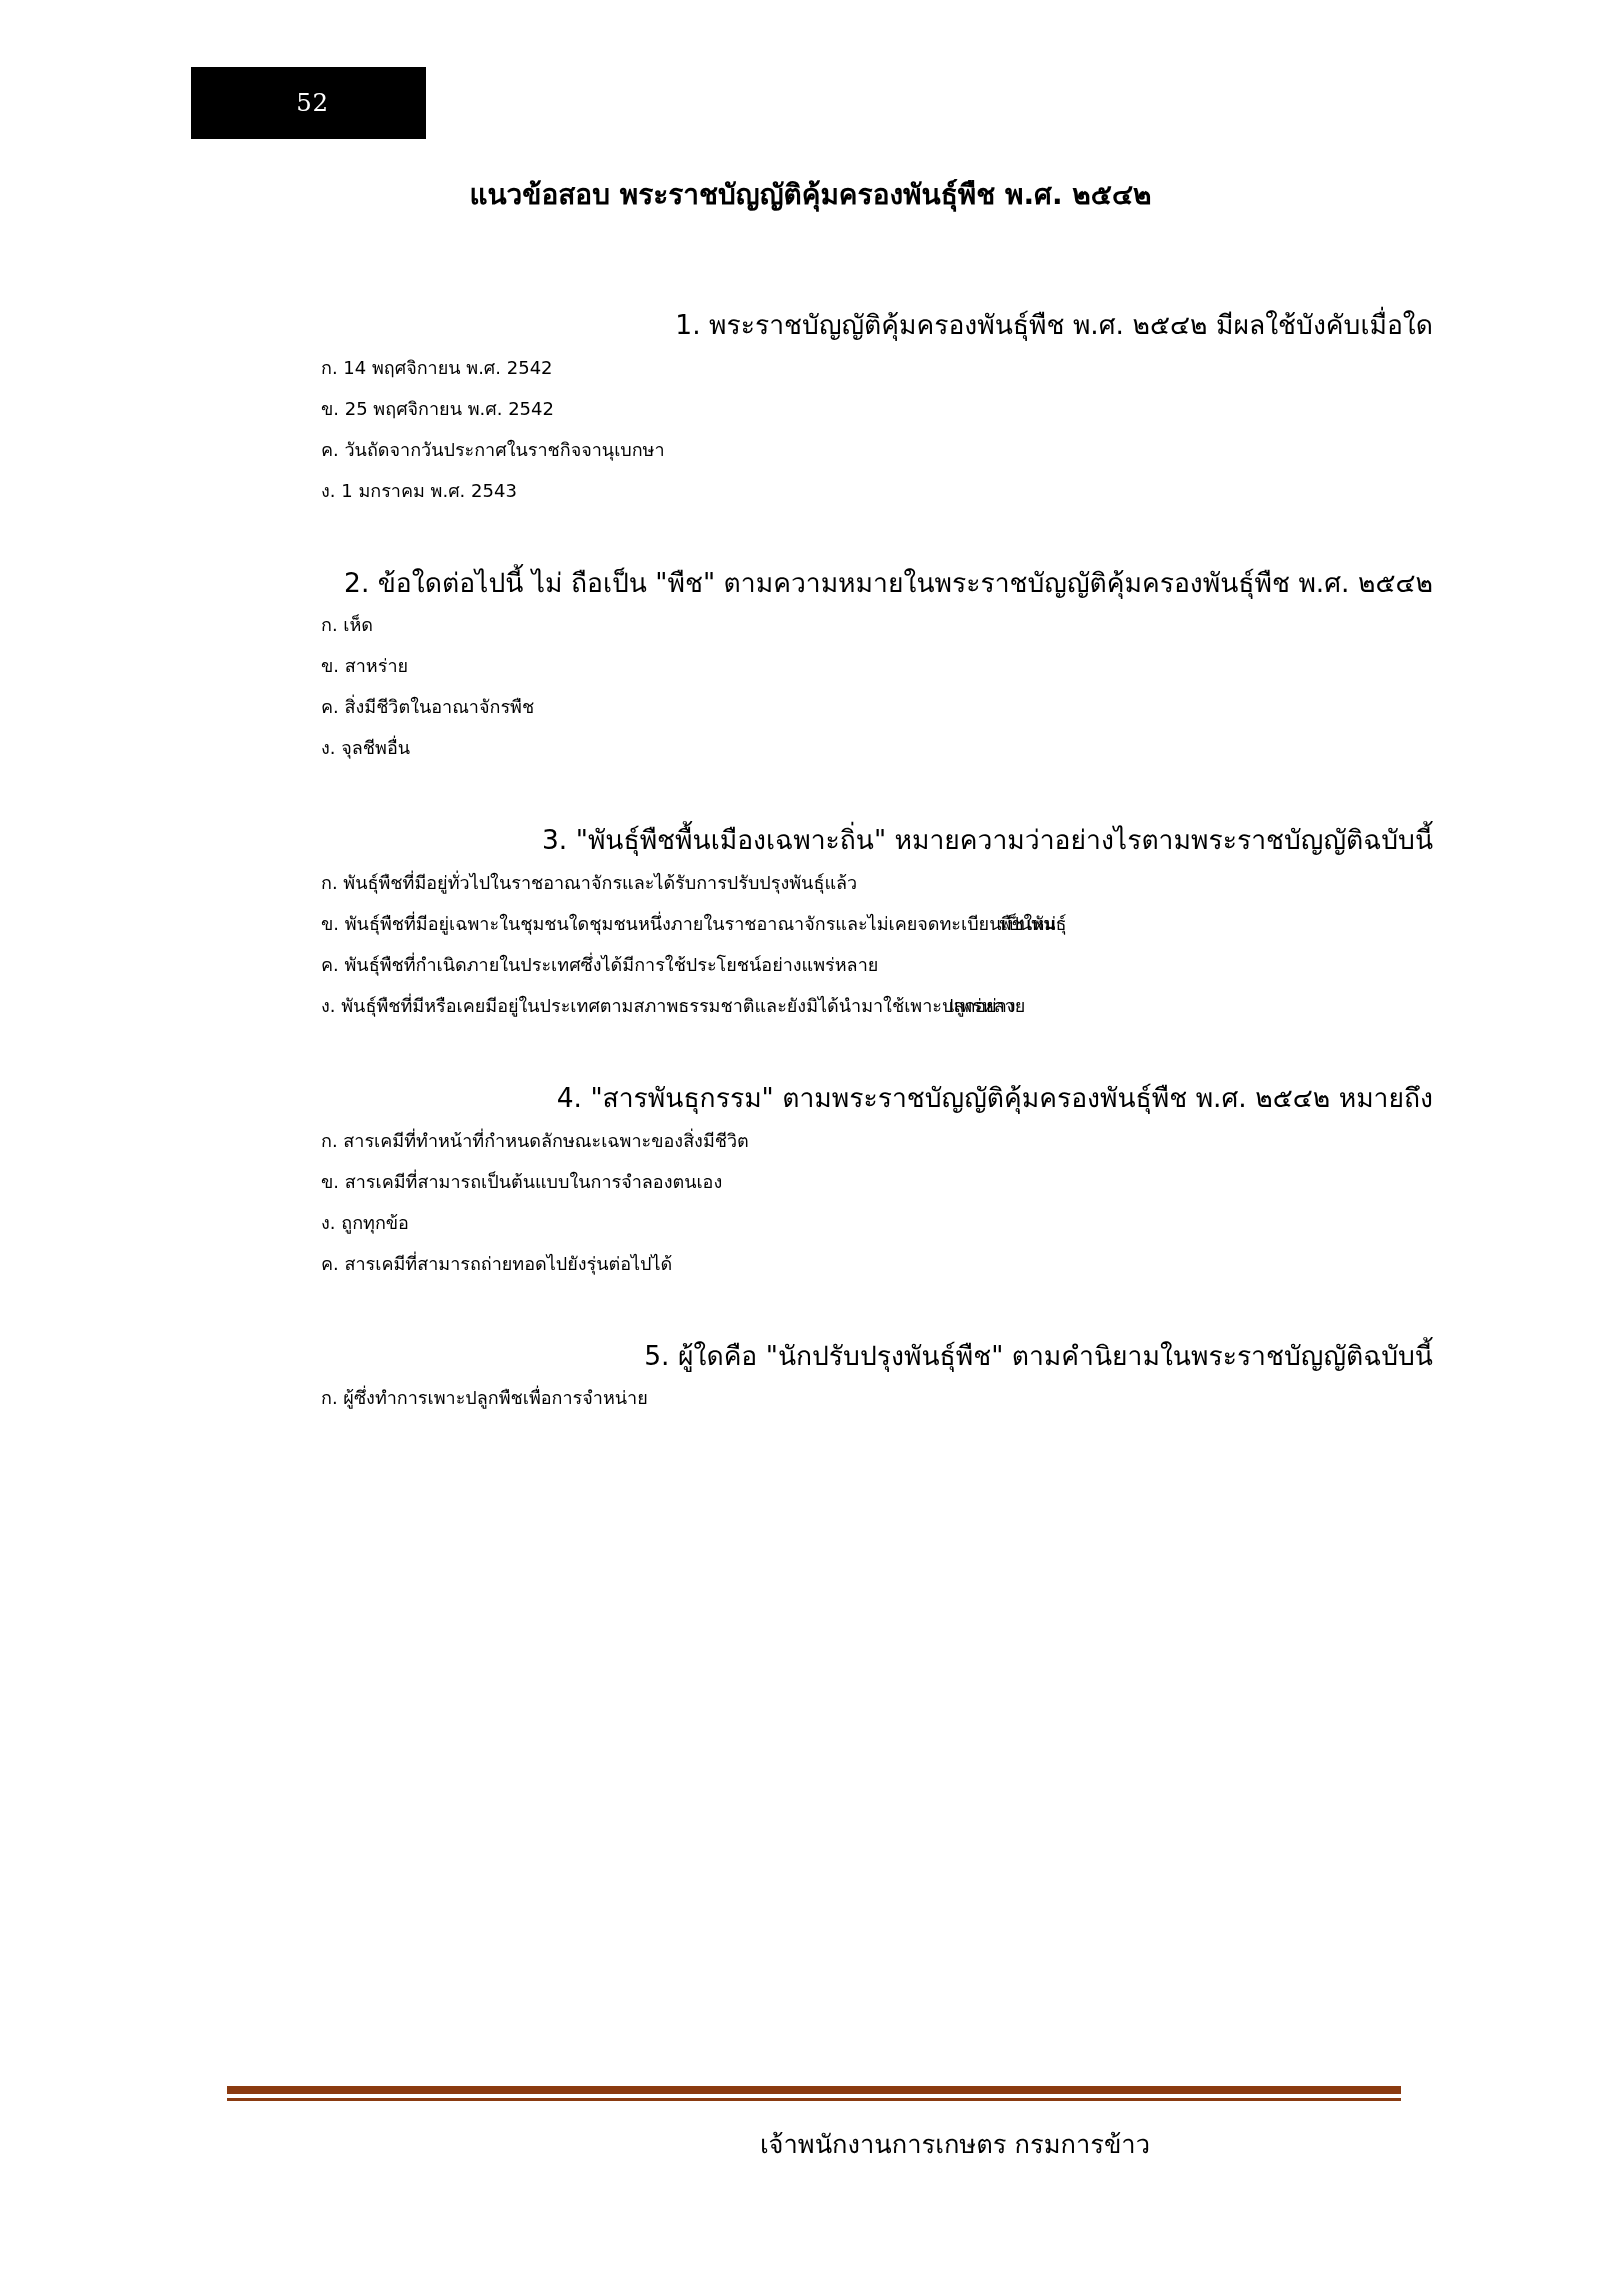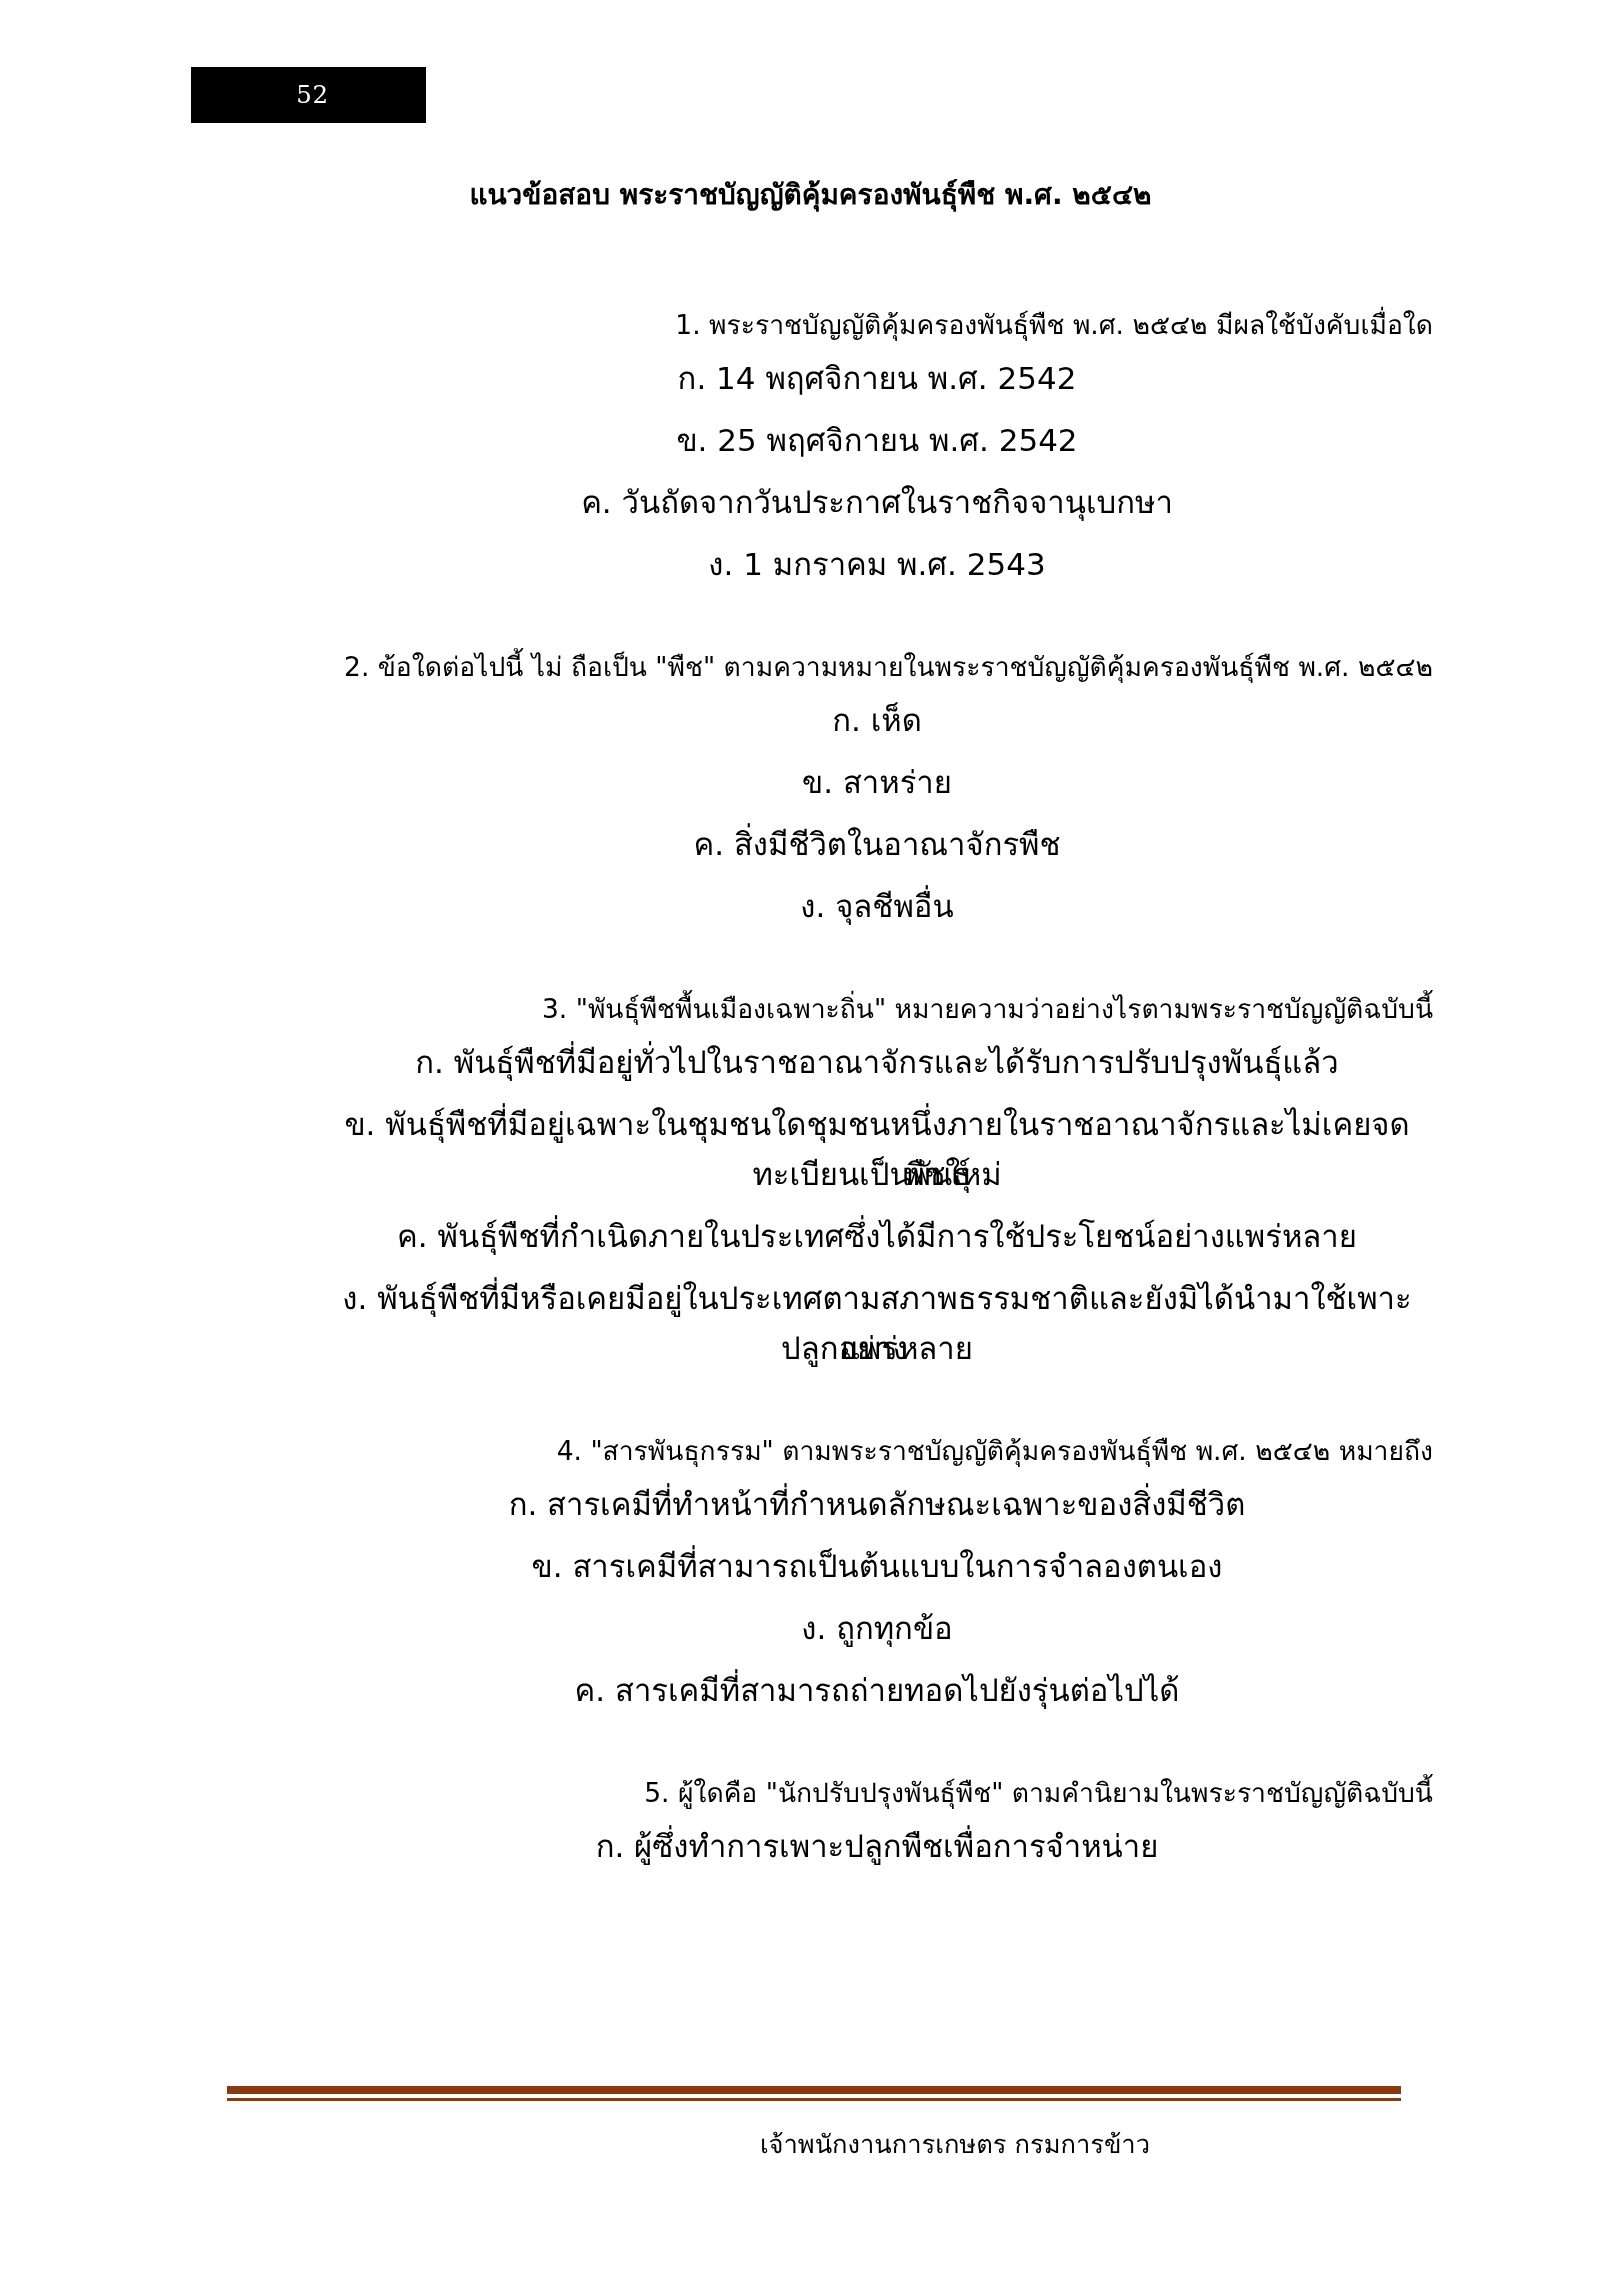--- a/index.html
+++ b/index.html
@@ -26,21 +26,21 @@
     left: 0;
     top: 0;
     width: 1621px;
     height: 127px;
   }
   .page-number-box {
     position: absolute;
     left: 191px;
     top: 67px;
     width: 235px;
-    height: 56px;
+    height: 72px;
     background: #000000;
     display: flex;
     align-items: center;
     justify-content: center;
   }
   .page-number-box .num {
     color: #ffffff;
     font-size: 24.5px;
     font-family: "DejaVu Serif", "Liberation Serif", serif;
     letter-spacing: 0.5px;
@@ -76,26 +76,25 @@
     margin: 0 0 5.9px 0;
     text-indent: 0;
     text-align: right;
   }
   .options {
     margin: 0;
     padding: 0;
     list-style: none;
   }
   .option {
-    font-size: 31px;
+    font-size: 18px;
     line-height: 1.62;
     margin: 0 0 11.8px 0;
     padding-left: 94px;
     text-indent: 0;
-    text-align: center;
   }
   
   .option.wrap {
     padding-left: 94px;
     text-indent: 0;
   }
   .option.wrap > span {
     display: inline;
   }
   .option-hang {

